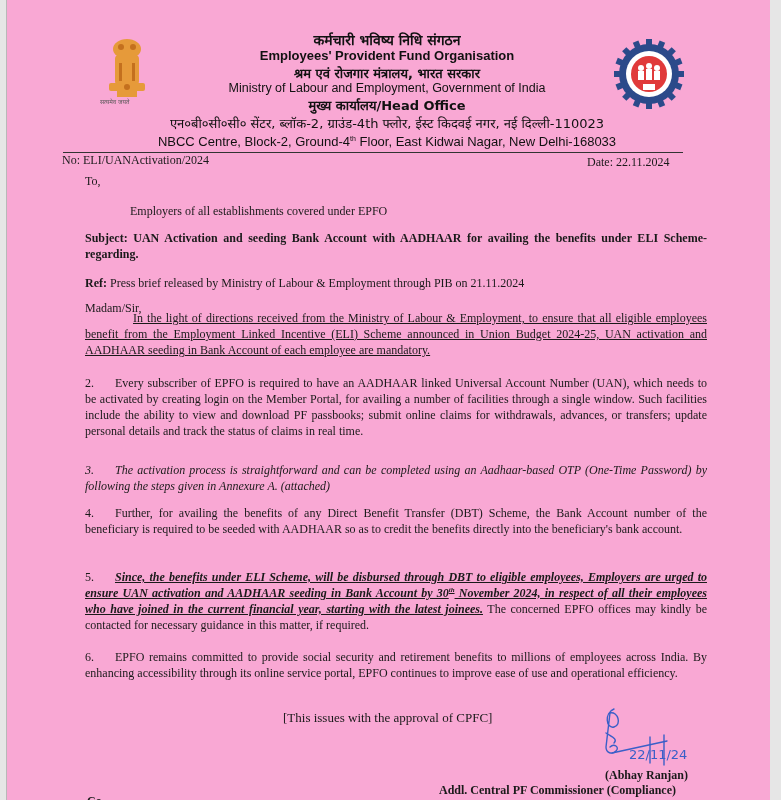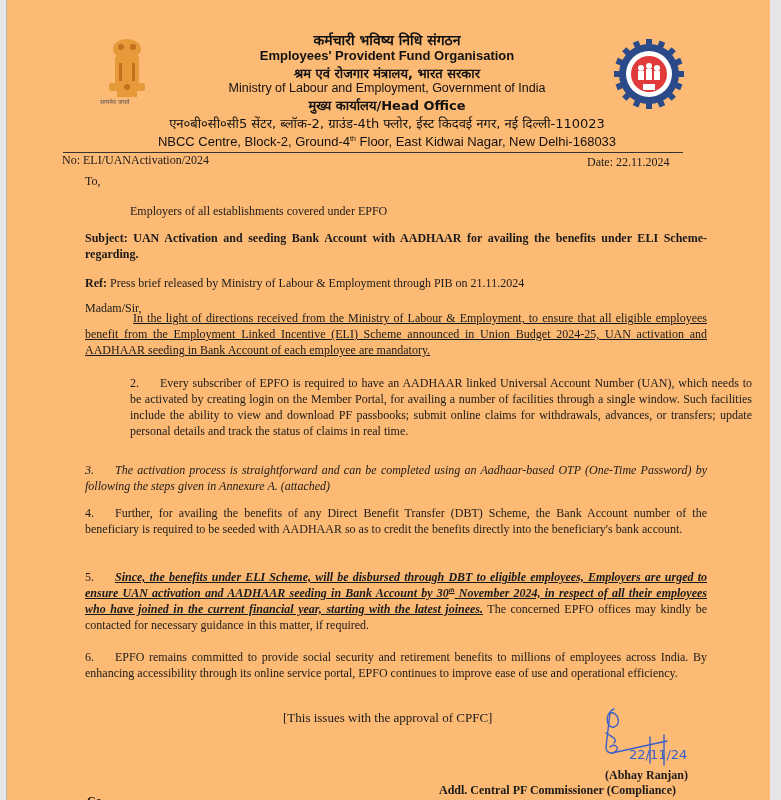--- a/index.html
+++ b/index.html
@@ -5,21 +5,21 @@
   html, body { margin:0; padding:0; }
   body {
     width:781px; height:800px; overflow:hidden;
     background:#e6e6e6;
     position:relative;
     font-family:"Liberation Serif", serif;
     color:#1a1a1a;
   }
   .page {
     position:absolute; left:6px; top:0; width:763px; height:800px;
-    background:#fdba74;
+    background:#f9a8d4;
     border-left:1px solid #b8b8b8;
   }
   .letterhead { position:absolute; left:0; top:0; width:763px; height:170px; }
   .emblem { position:absolute; left:90px; top:35px; width:60px; height:72px; }
   .emblem-caption { position:absolute; left:93px; top:98px; font-size:6px; color:#555; font-family:"DejaVu Sans", sans-serif; }
   .epfo-logo { position:absolute; left:606px; top:38px; width:72px; height:72px; }
   .lh-center { position:absolute; left:120px; width:520px; text-align:center; font-family:"Liberation Sans", sans-serif; color:#111; }
   .lh-hi1 { top:30px; font-size:14px; font-weight:bold; font-family:"DejaVu Sans", sans-serif; }
   .lh-en1 { top:48px; font-size:13px; font-weight:bold; }
   .lh-hi2 { top:64px; font-size:13px; font-weight:bold; font-family:"DejaVu Sans", sans-serif; }
@@ -31,21 +31,21 @@
   .ref-no { position:absolute; left:55px; top:153px; font-size:12px; }
   .ref-date { position:absolute; left:580px; top:155px; font-size:12px; }
 
   .body-text { position:absolute; left:78px; width:622px; font-size:12px; line-height:16px; text-align:justify; }
   .to { top:173px; left:78px; }
   .addressee { top:203px; left:123px; }
   .subject { top:230px; font-weight:bold; }
   .refline { top:275px; }
   .salutation { top:300px; }
   .p1 { top:310px; text-indent:48px;text-decoration:underline; }
-  .p2 { top:375px;margin-left:45px; }
+  .p2 { top:375px; }
   .p3 { top:462px;font-style:italic; }
   .p4 { top:505px; }
   .p5 { top:569px; }
   .p6 { top:649px; }
   .approval { position:absolute; top:710px; left:276px; font-size:13px; }
   .num { display:inline-block; width:30px; text-indent:0; }
   .emph { font-weight:bold; font-style:italic; text-decoration:underline; }
   sup { font-size:7px; line-height:0; }
 
   .signature { position:absolute; left:585px; top:703px; width:120px; height:70px; }
@@ -74,21 +74,21 @@
         <circle cx="30" cy="52" r="3"></circle>
       </g>
     </svg>
     <div class="emblem-caption">सत्यमेव जयते</div>
 
     <div class="lh-center lh-hi1">कर्मचारी भविष्य निधि संगठन</div>
     <div class="lh-center lh-en1">Employees' Provident Fund Organisation</div>
     <div class="lh-center lh-hi2">श्रम एवं रोजगार मंत्रालय, भारत सरकार</div>
     <div class="lh-center lh-hi3">मुख्य कार्यालय/Head Office</div>
     <div class="lh-center lh-en2">Ministry of Labour and Employment, Government of India</div>
-    <div class="lh-center lh-hi4">एन०बी०सी०सी5 सेंटर, ब्लॉक-2, ग्राउंड-4th फ्लोर, ईस्ट किदवई नगर, नई दिल्ली-110023</div>
+    <div class="lh-center lh-hi4">एन०बी०सी०सी० सेंटर, ब्लॉक-2, ग्राउंड-4th फ्लोर, ईस्ट किदवई नगर, नई दिल्ली-110023</div>
     <div class="lh-center lh-en3"><span>NBCC Centre, Block-2, Ground-4</span><sup>th</sup><span> Floor, East Kidwai Nagar, New Delhi-168033</span></div>
 
     <svg class="epfo-logo" viewBox="0 0 72 72">
       <g fill="#2b4a8a">
         <circle cx="36" cy="36" r="30"></circle>
         <g>
           <rect x="33" y="1" width="6" height="8"></rect>
             <rect x="33" y="63" width="6" height="8"></rect>
           <rect x="1" y="33" width="8" height="6"></rect>
             <rect x="63" y="33" width="8" height="6"></rect>

